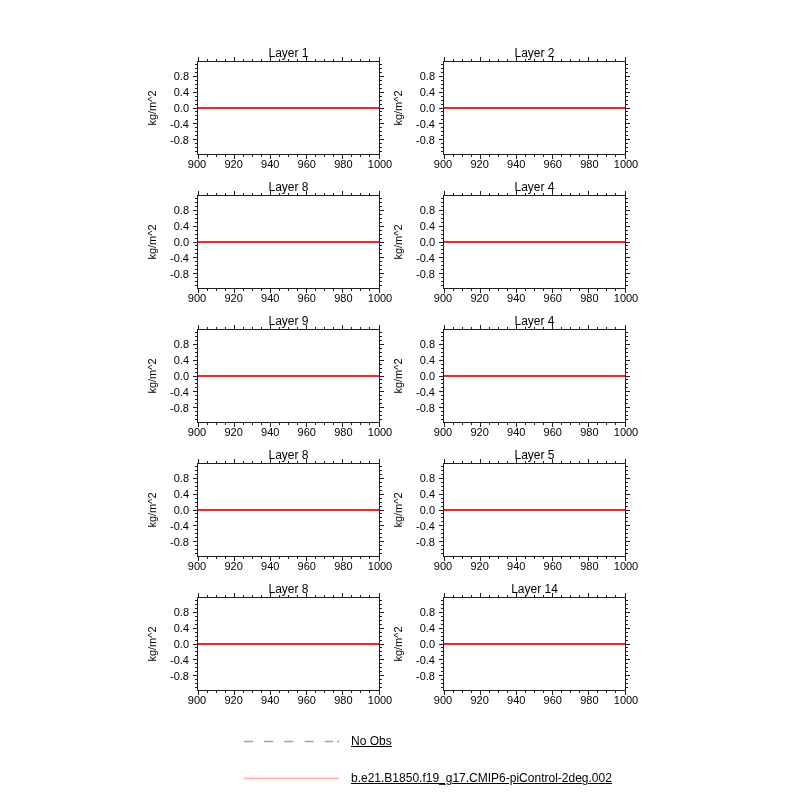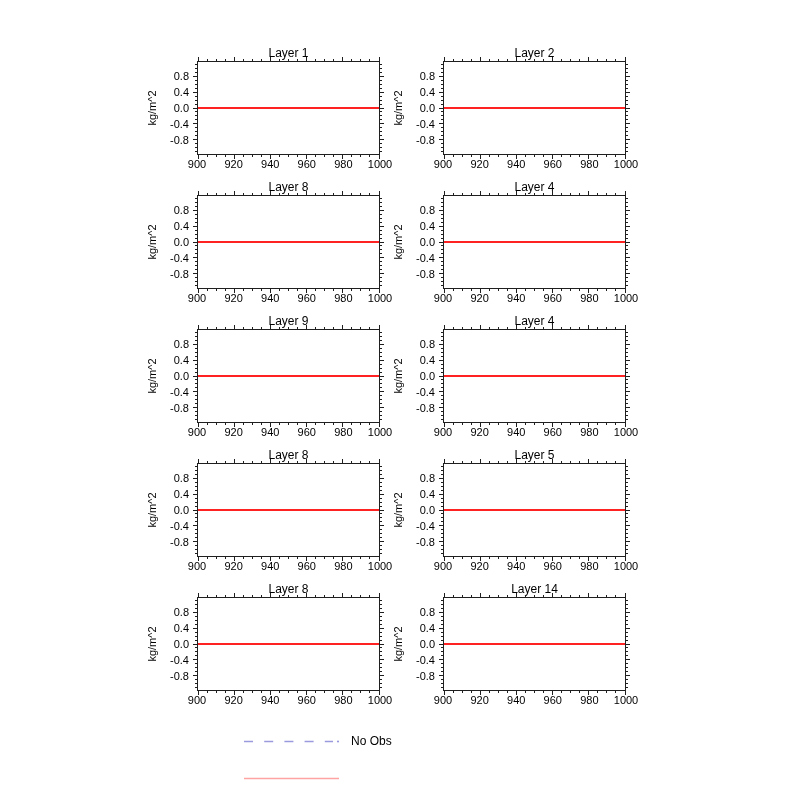--- a/index.html
+++ b/index.html
@@ -15,21 +15,21 @@
   .pbox{position:absolute;left:62px;top:14px;width:181px;height:92px;
         border:1px solid #1f1f1f;}
   .redline{position:absolute;left:0;right:0;top:50%;height:1.4px;margin-top:-0.7px;}
   .t{position:absolute;}
   .xlabels{position:absolute;left:62px;top:111px;width:183px;height:13px;}
   .xlab{position:absolute;top:0;transform:translateX(-50%);font-size:11px;line-height:13px;}
   .ylabels{position:absolute;left:0;top:15px;width:58px;height:92px;}
   .yval{position:absolute;right:4px;transform:translateY(-50%);font-size:11px;line-height:12px;}
   .ylab{position:absolute;left:17px;top:61px;transform:translate(-50%,-50%) rotate(-90deg);
         font-size:11px;white-space:nowrap;}
-  .legend-row{position:absolute;left:243px;height:13px;display:flex;align-items:center;}
+  .legend-row{position:absolute;left:243px;height:13px;display:flex;align-items:center;text-decoration:underline;}
   .legend-label{margin-left:8px;font-size:12px;line-height:13px;white-space:nowrap;}
 </style>
 </head>
 <body>
 
 <div class="page">
 
 
   <div id="panel-grid">
     <div class="panel">
@@ -1148,15 +1148,16 @@
       <line id="leg-line-0" x1="1" y1="6.5" x2="90" y2="6.5" stroke-width="1.6" stroke-dasharray="9 11.2" stroke="#9a9ade"></line>
       <circle id="leg-dot-0" cx="95" cy="6.5" r="1.1" fill="#9a9ade"></circle>
     </svg>
     <span class="legend-label">No Obs</span>
   </div>
 
   <div class="legend-row" style="top:772px;">
     <svg width="100" height="13">
       <line id="leg-line-1" x1="1" y1="6.5" x2="96" y2="6.5" stroke-width="1.6" stroke="#ffa3a3"></line>
     </svg>
+    <span class="legend-label">b.e21.B1850.f19_g17.CMIP6-piControl-2deg.002</span>
   </div>
 
 </div>
 
 </body></html>

